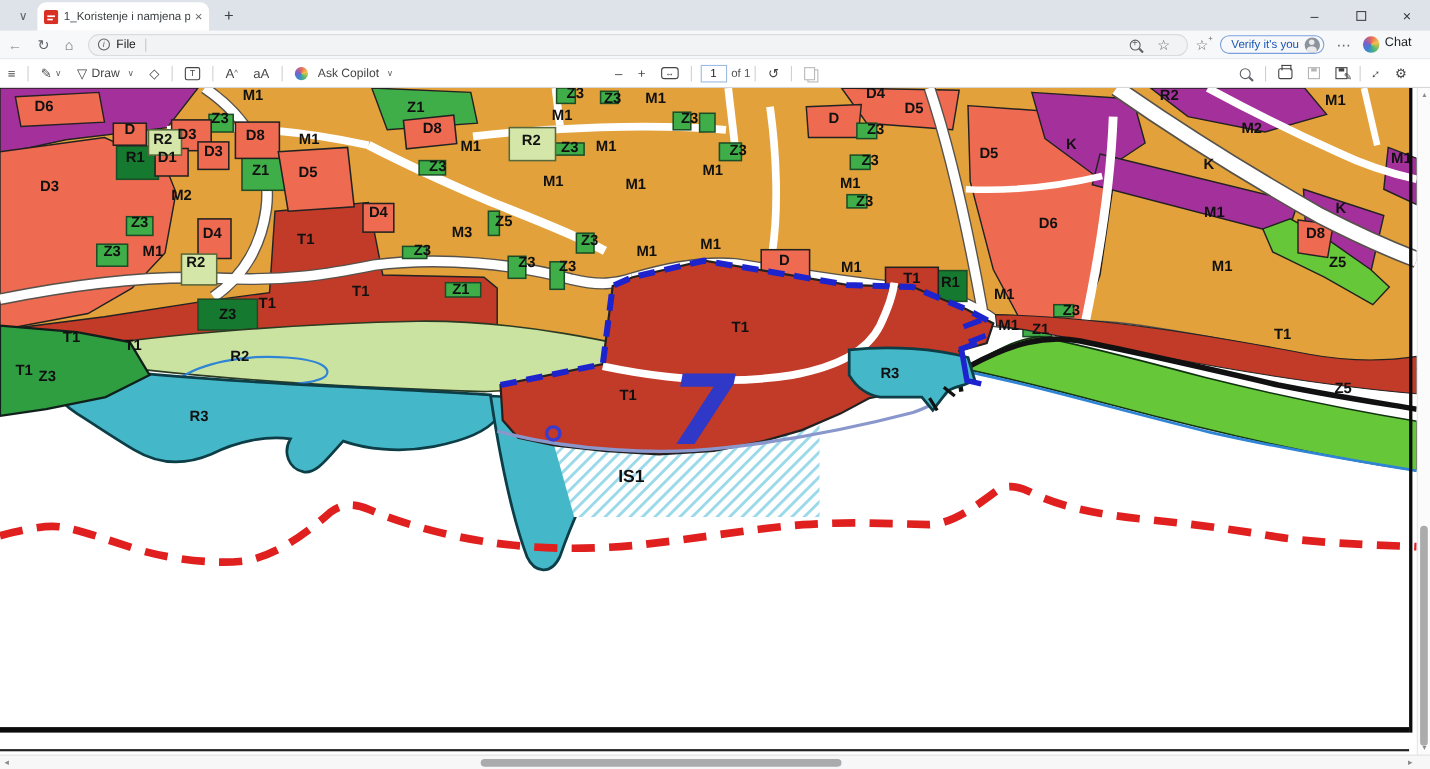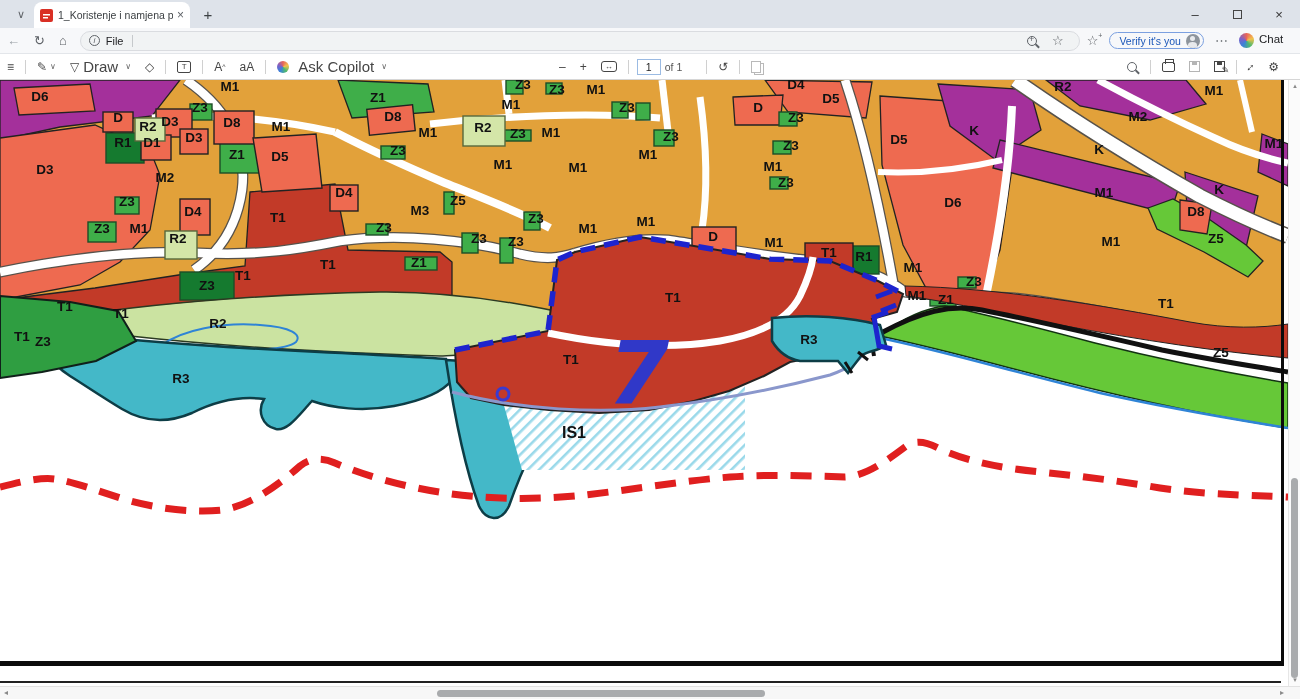--- a/index.html
+++ b/index.html
@@ -57,31 +57,31 @@
     background:#e8eaed; top:8px; left:2.5px; }
   .chatbtn { display:flex; align-items:flex-start; margin:0 10px 0 4px; cursor:pointer; }
   .i-copilot { width:15px; height:15px; border-radius:50%;
     background:conic-gradient(#e9655a,#f3c14b,#4fba6f,#3b82d9,#7b61c9,#e9655a); margin-right:5px; }
   .chatbtn span:last-child { font-size:11.5px; color:#202124; }
 
   
   .pdfbar { position:absolute; top:54px; left:0; width:1300px; height:26px; background:#fff;
     border-bottom:1px solid #d6d6d6; display:flex; align-items:center; font-size:12px; color:#444; }
   .pt { padding:0 7px; cursor:pointer; color:#454545; display:flex; align-items:center; }
-  .pt .lbl { margin:16px 4px; font-size:15px; }
+  .pt .lbl { margin:16px 4px; font-size:11px; }
   .dv { width:1px; height:14px; background:#d0d0d0; margin:0 4px; }
   .chev { font-size:8px; color:#666; margin-left:3px; }
   .i-tbox { width:14px; height:12px; border:1.2px solid #454545; border-radius:2px; font-size:8px;
     line-height:10px; text-align:center; display:inline-block; }
   .ra sup { font-size:7px; }
   .i-fit { width:16px; height:11px; border:1.2px solid #454545; border-radius:3px; font-size:8px;
     line-height:9px; text-align:center; display:inline-block; }
   .pgin { width:24px; height:16px; border:1px solid #9bbbe3; text-align:center; font-size:10.5px;
     color:#222; margin:0 4px; }
-  .of1 { font-size:10.5px; color:#555; margin-right:20px; }
+  .of1 { font-size:10.5px; color:#555; margin-right:0; }
   .i-print { width:13px; height:10px; border:1.2px solid #454545; border-radius:2px; position:relative;
     display:inline-block; }
   .i-print::before { content:""; position:absolute; width:7px; height:4px; border:1.2px solid #454545;
     border-bottom:none; top:-4px; left:2px; }
   .i-save { width:11px; height:11px; border:1.2px solid #b5b5b5; display:inline-block; position:relative; }
   .i-save::before { content:""; position:absolute; top:0; left:2px; width:5px; height:3px; background:#b5b5b5; }
   .i-save.dark { border-color:#454545; }
   .i-save.dark::before { background:#454545; }
   .i-save .pen { position:absolute; font-size:9px; right:-5px; bottom:-4px; color:#454545; }
   .i-pages { width:10px; height:12px; border:1.2px solid #b9b9b9; display:inline-block;

